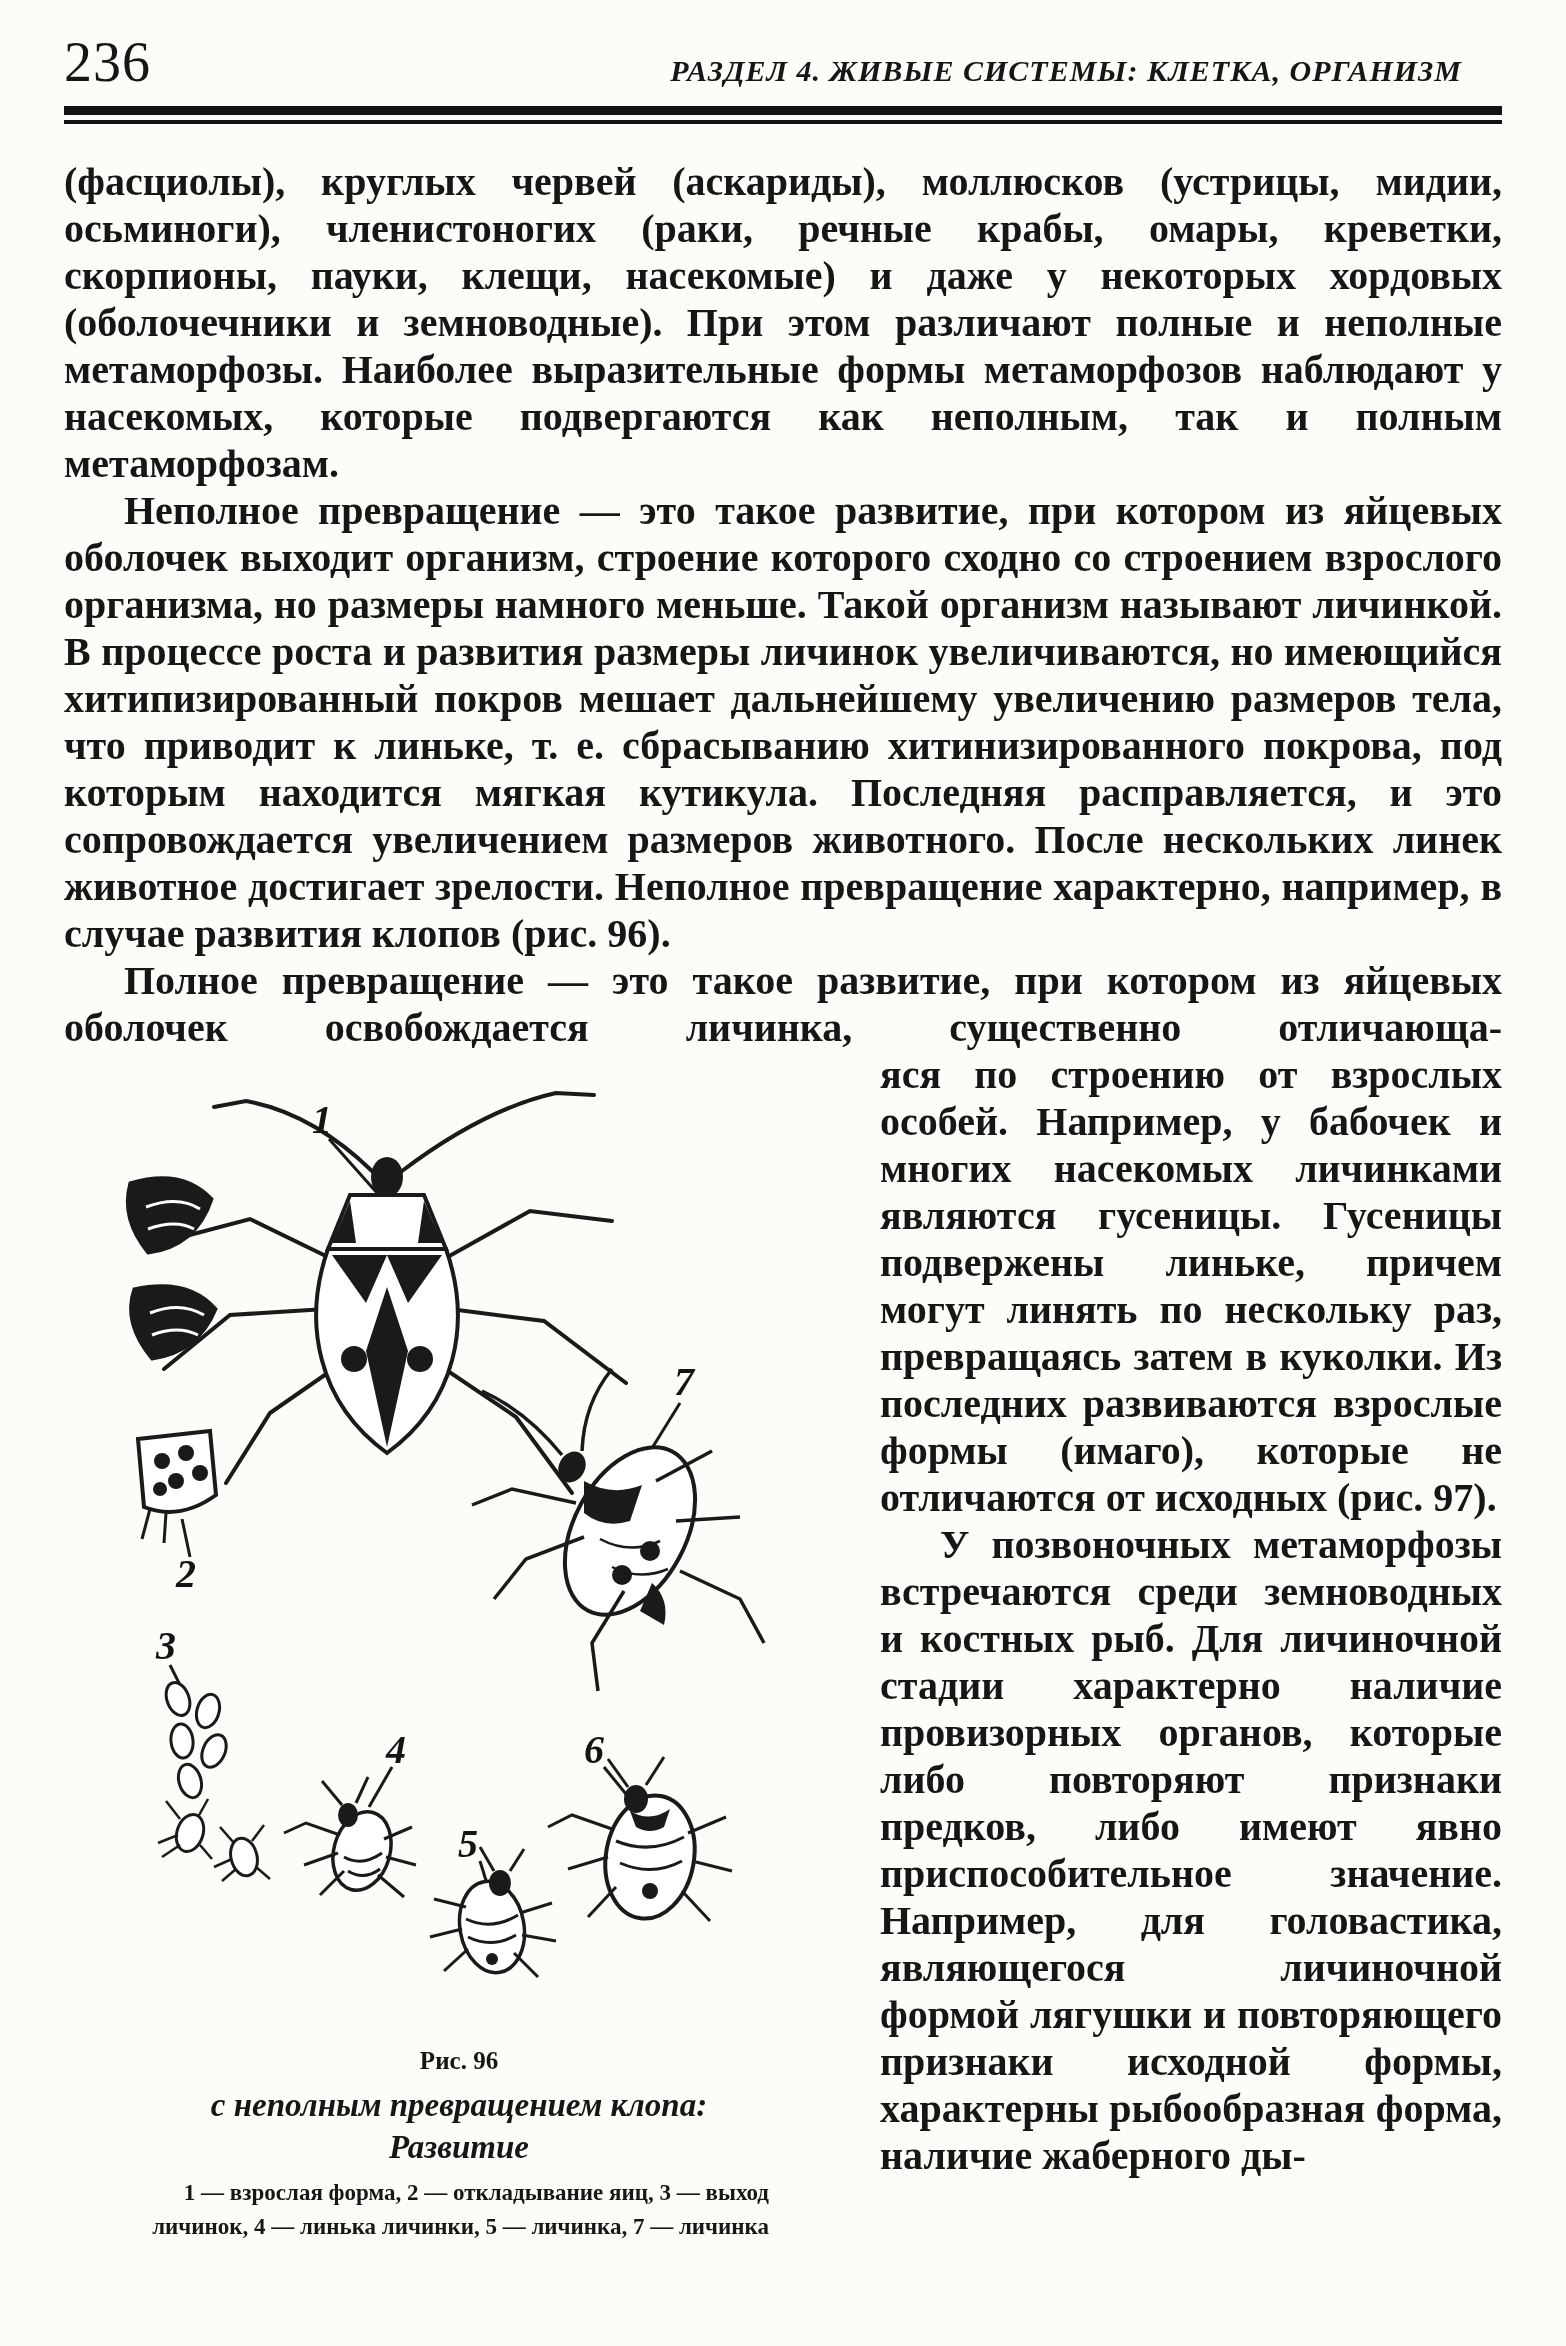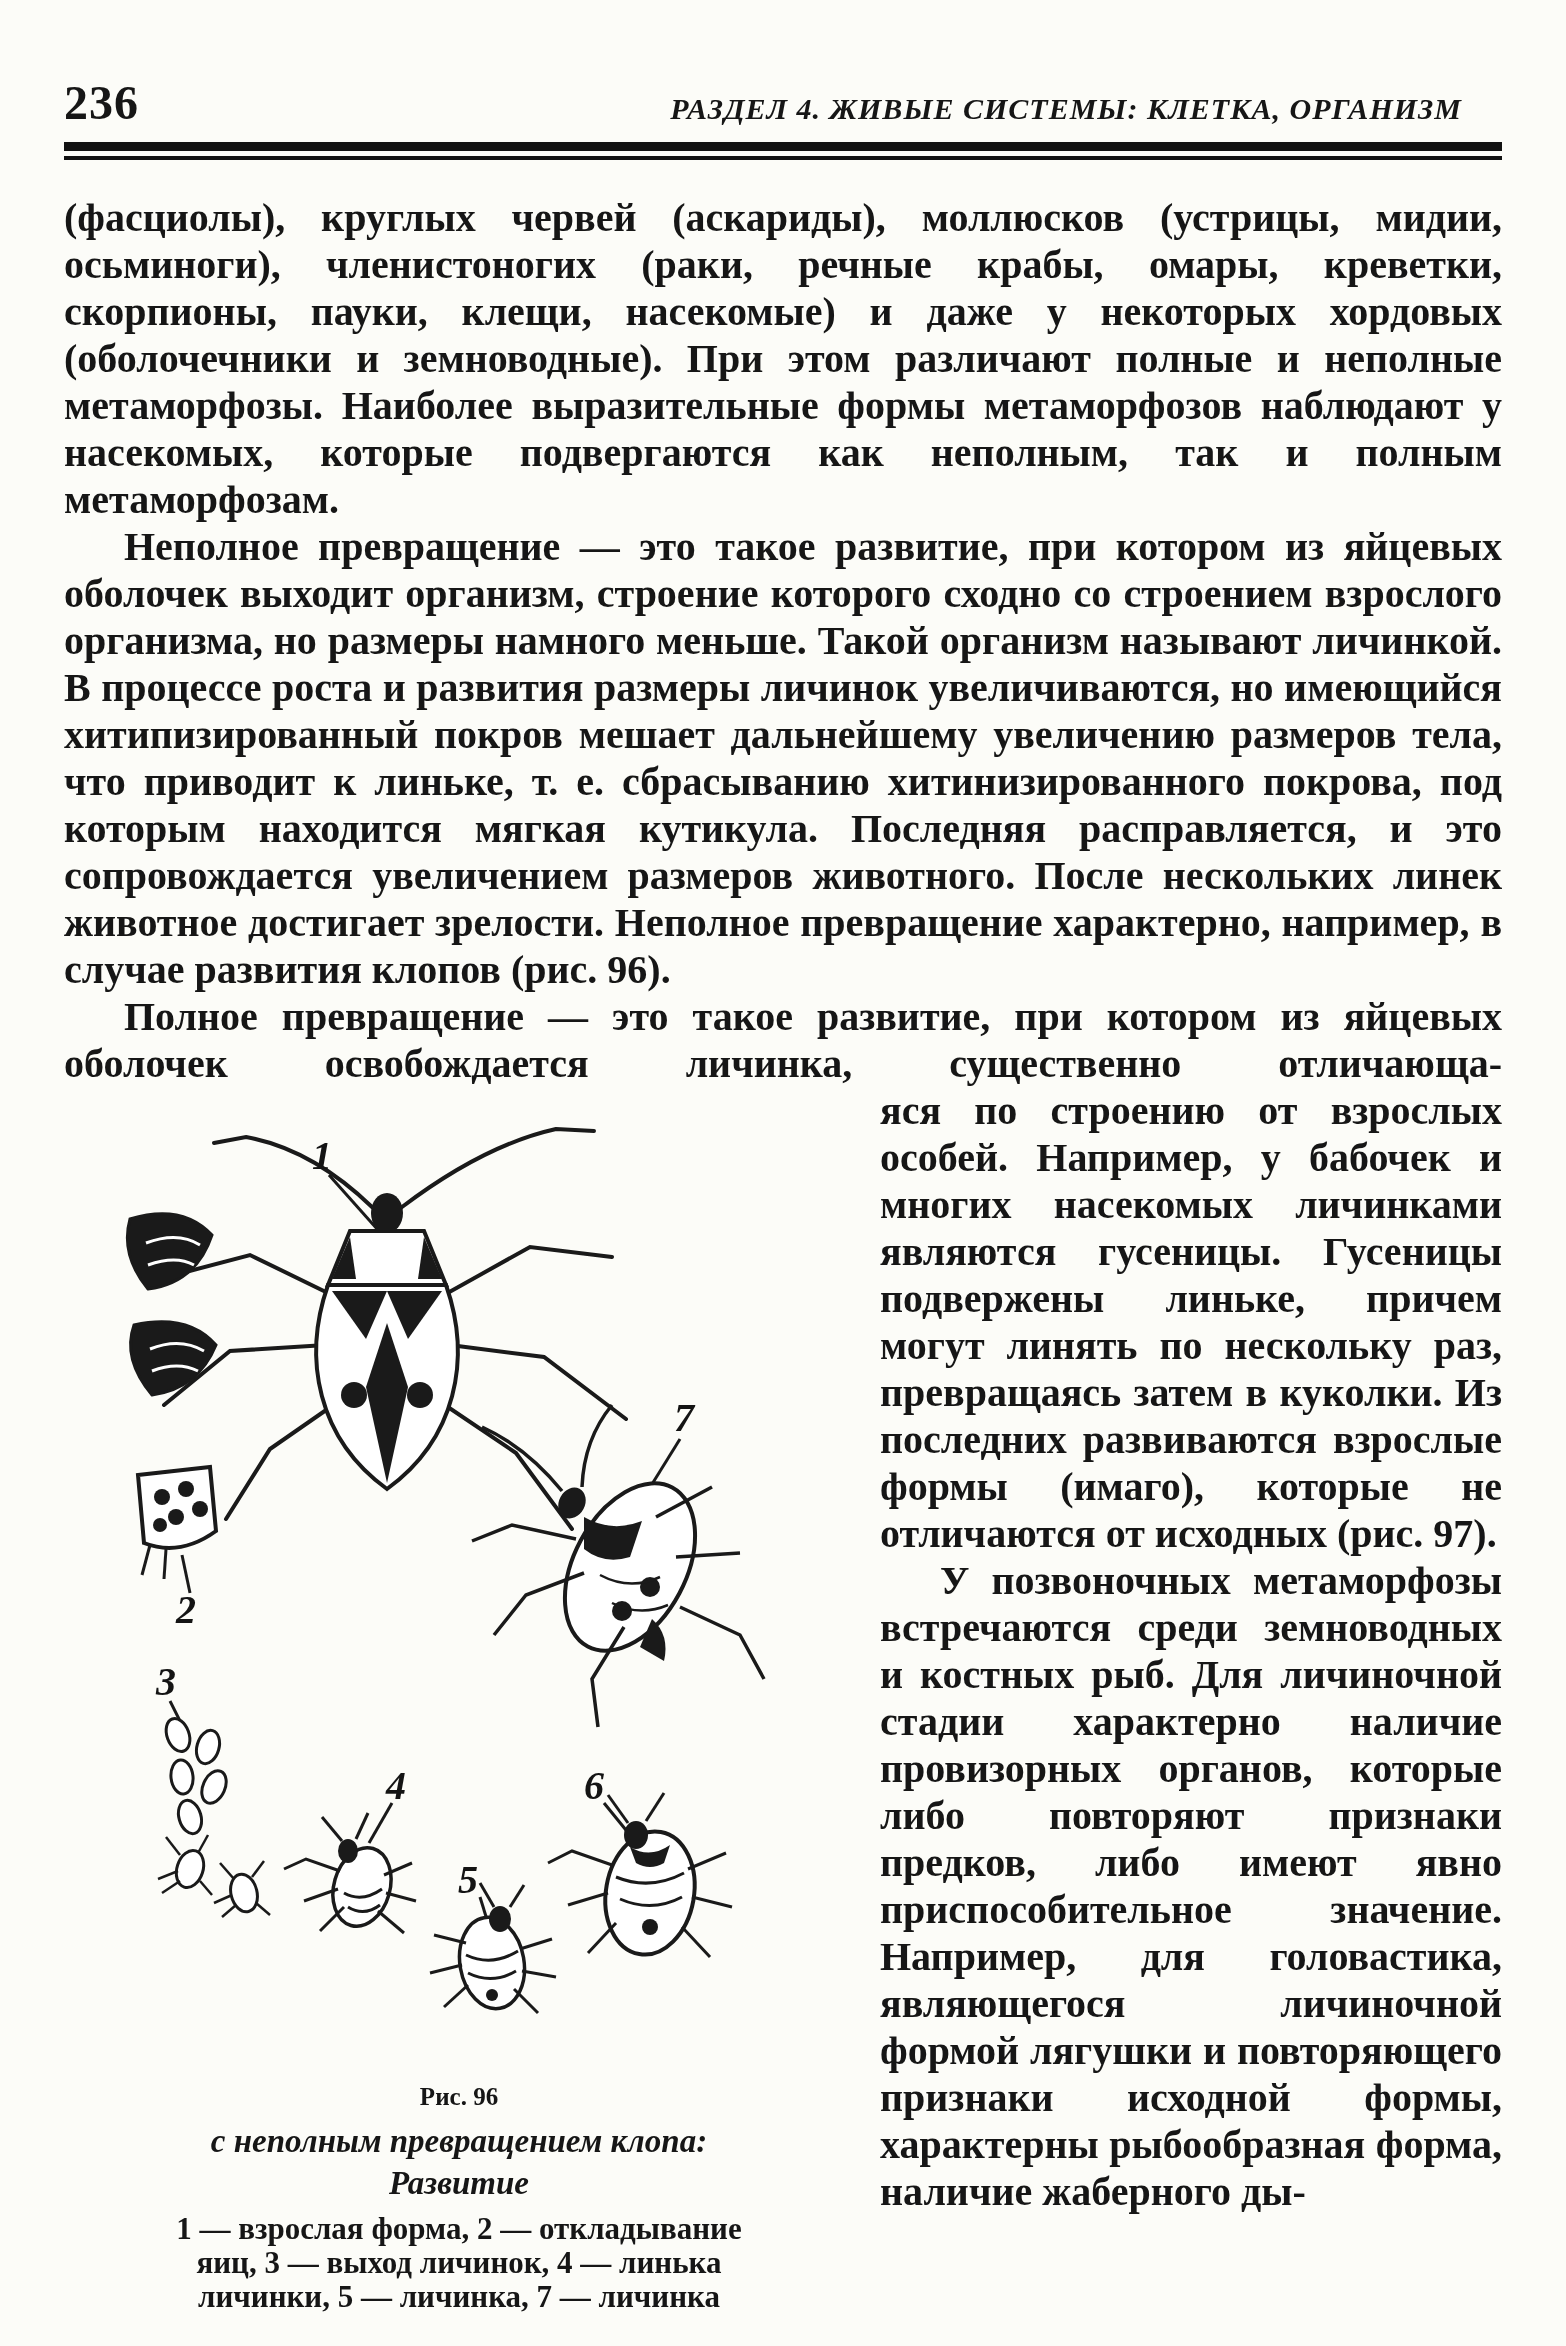--- a/index.html
+++ b/index.html
@@ -3,21 +3,21 @@
 <meta charset="utf-8">
 <style>
   html,body{margin:0;padding:0;background:#d8d6d0;}
   .page{
     width:1566px;height:2346px;margin:0 auto;background:#fcfcf8;color:#161616;
     font-family:"Liberation Serif","DejaVu Serif",serif;font-weight:700;
     box-sizing:border-box;padding:30px 64px 36px 64px;position:relative;overflow:hidden;
   }
   
   .page-header{display:flex;align-items:baseline;justify-content:space-between;}
-  .page-number{font-size:48px;font-weight:700;letter-spacing:1px;margin-top:45px;}
+  .page-number{font-size:56px;font-weight:400;letter-spacing:1px;}
   .running-title{font-size:30px;font-weight:700;letter-spacing:1px;padding-right:40px;font-style:italic;}
   .rule-thick{height:9px;background:#121212;margin-top:12px;}
   .rule-thin{height:4px;background:#121212;margin-top:5px;}
 
   
   .body-text{margin-top:34px;font-size:40px;line-height:47px;text-align:justify;}
   .body-text p{margin:0;}
   .indent{text-indent:60px;}
   .force-justify{text-align-last:justify;}
 
@@ -26,21 +26,21 @@
   .figure-column{flex:0 0 790px;width:790px;margin:0;padding:0;}
   .figure-art{position:relative;width:780px;}
   .fig-svg{display:block;width:780px;height:980px;}
   .fig-num{font-family:"Liberation Serif","DejaVu Serif",serif;font-style:italic;font-weight:700;font-size:40px;fill:#141414;}
   .text-column{flex:1 1 auto;margin-left:26px;}
 
   
   .figure-caption{margin-top:6px;text-align:center;}
   .cap-num{font-size:25px;font-weight:700;}
   .cap-title{font-size:33px;font-weight:700;font-style:italic;line-height:42px;}
-  .cap-legend{font-size:31px;line-height:34px;font-weight:700;text-align:center;width:620px;margin:8px auto 8px auto;}
+  .cap-legend{font-size:23px;line-height:34px;font-weight:700;text-align:right;width:620px;margin:8px auto 8px auto;}
 </style>
 </head>
 <body>
 
 <div class="page">
 
   <header class="page-header">
     <span class="page-number">236</span>
     <span class="running-title">РАЗДЕЛ 4. ЖИВЫЕ СИСТЕМЫ: КЛЕТКА, ОРГАНИЗМ</span>
   </header>

